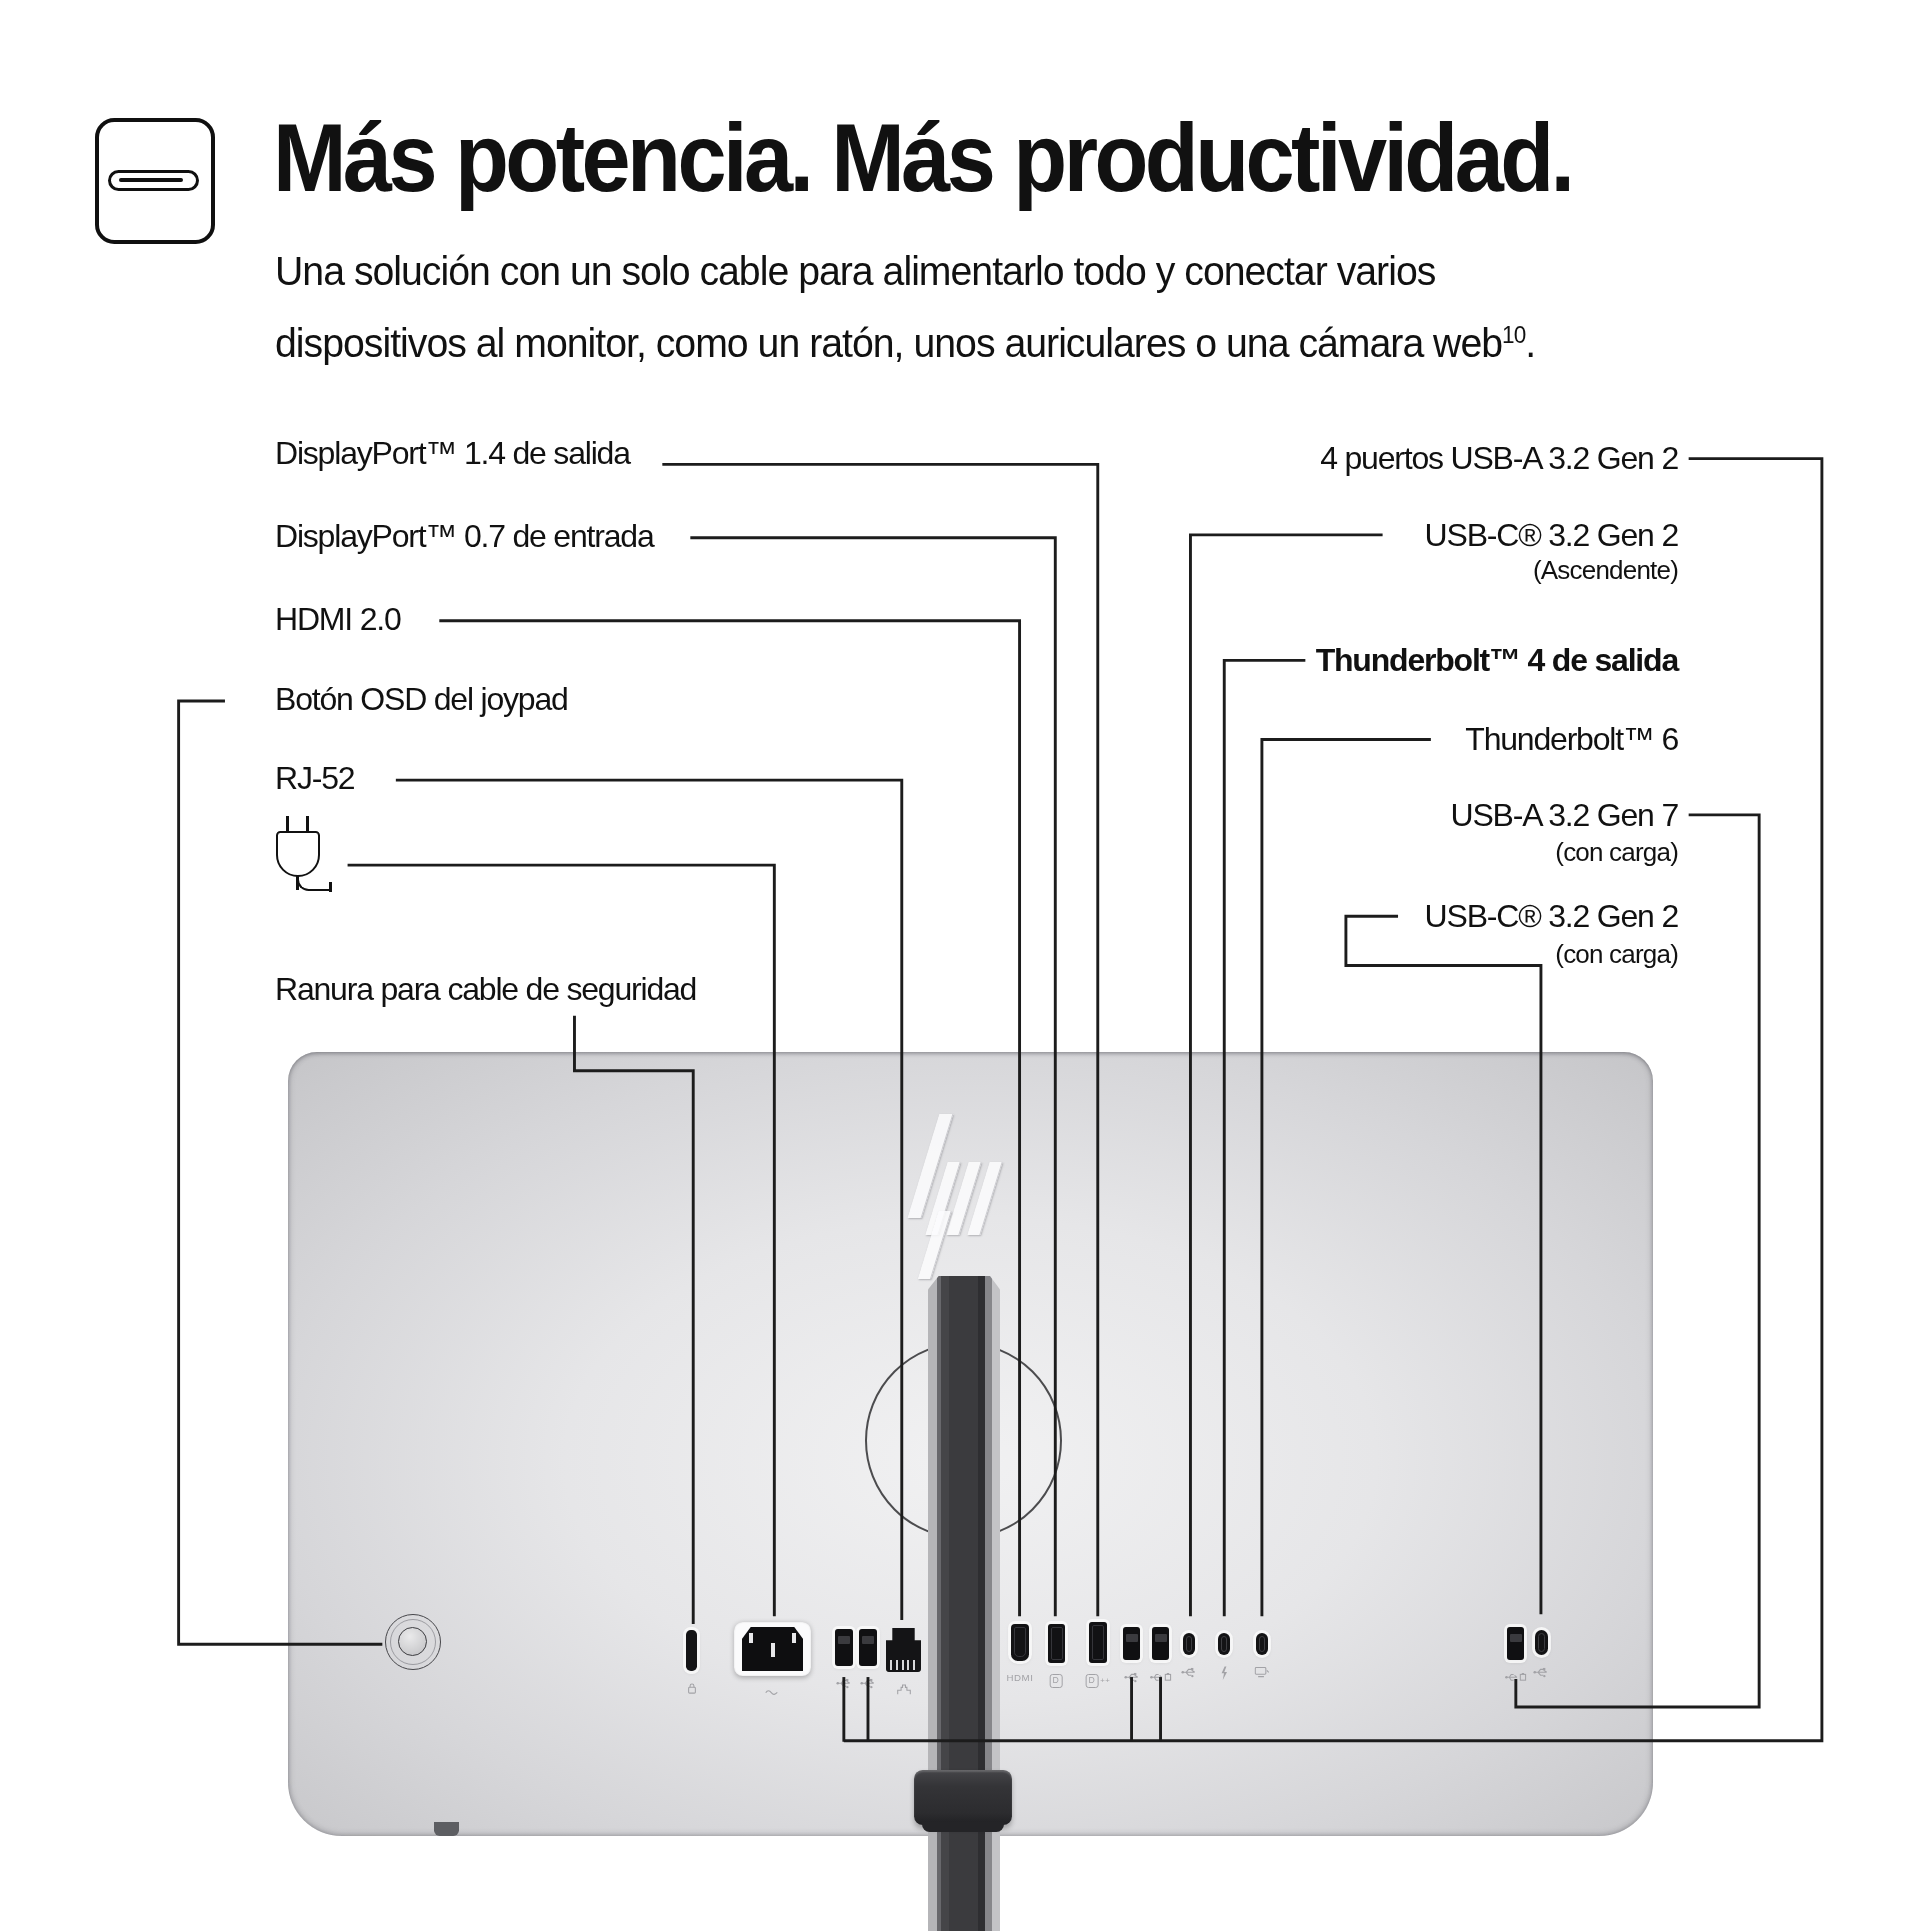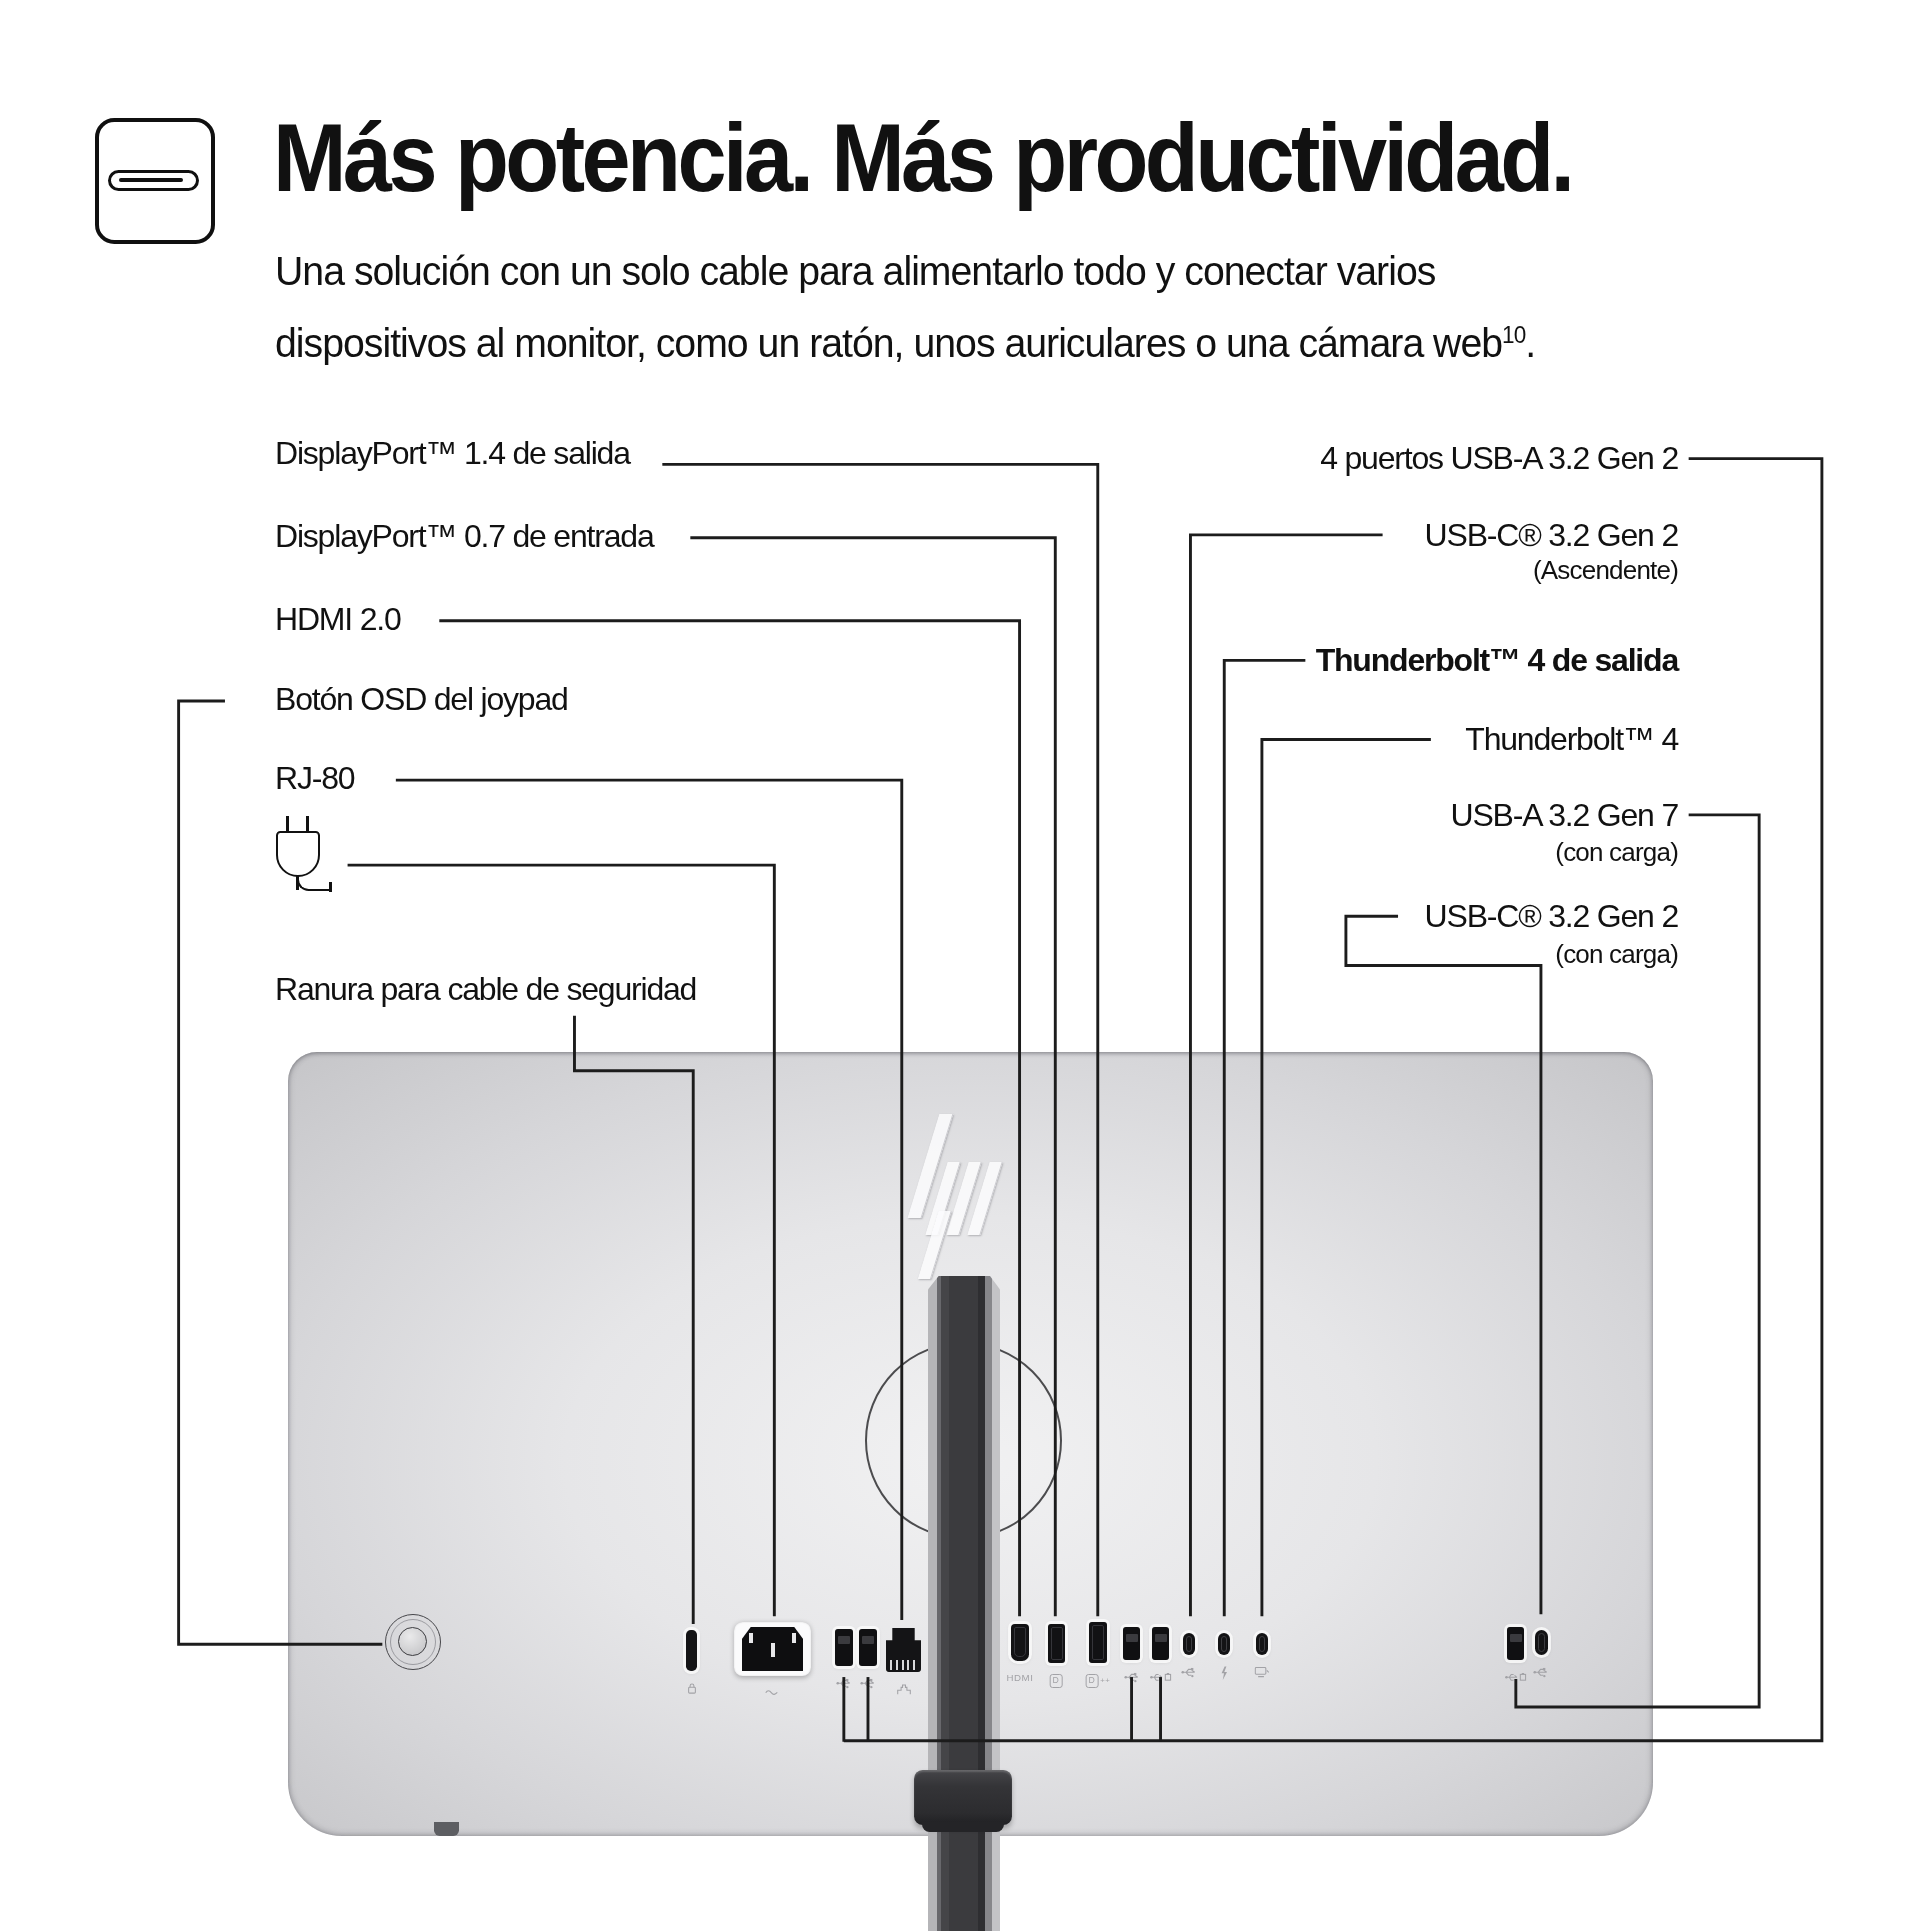--- a/index.html
+++ b/index.html
@@ -300,27 +300,27 @@
       <polyline points="1352,684 1268,684 1268,1674" fill="none" stroke="#1c1c1c" stroke-width="3"></polyline>
       <polyline points="1482,766 1307,766 1307,1674" fill="none" stroke="#1c1c1c" stroke-width="3"></polyline>
       <polyline points="1749,844 1822,844 1822,1768 1570,1768 1570,1739" fill="none" stroke="#1c1c1c" stroke-width="3"></polyline>
       <polyline points="1448,949 1394,949 1394,1000 1596,1000 1596,1672" fill="none" stroke="#1c1c1c" stroke-width="3"></polyline>
     </svg>
   <div id="labels-layer">
       <div class="lbl" style="left: 275px; top: 433px;">DisplayPort™ 1.4 de salida</div>
       <div class="lbl" style="left: 275px; top: 516px;">DisplayPort™ 0.7 de entrada</div>
       <div class="lbl" style="left: 275px; top: 599px;">HDMI 2.0</div>
       <div class="lbl" style="left: 275px; top: 679px;">Botón OSD del joypad</div>
-      <div class="lbl" style="left: 275px; top: 758px;">RJ-80</div>
+      <div class="lbl" style="left: 275px; top: 758px;">RJ-52</div>
       <div class="lbl" style="left: 275px; top: 969px;">Ranura para cable de seguridad</div>
       <div class="lbl right" style="right: 253px; top: 438px;">4 puertos USB-A 3.2 Gen 2</div>
       <div class="lbl right" style="right: 253px; top: 515px;">USB-C® 3.2 Gen 2</div>
       <div class="sublbl" style="right: 253px; top: 554px;">(Ascendente)</div>
       <div class="lbl right" style="right: 253px; top: 640px; font-weight: bold;">Thunderbolt™ 4 de salida</div>
-      <div class="lbl right" style="right: 253px; top: 719px;">Thunderbolt™ 4</div>
+      <div class="lbl right" style="right: 253px; top: 719px;">Thunderbolt™ 6</div>
       <div class="lbl right" style="right: 253px; top: 795px;">USB-A 3.2 Gen 7</div>
       <div class="sublbl" style="right: 253px; top: 836px;">(con carga)</div>
       <div class="lbl right" style="right: 253px; top: 896px;">USB-C® 3.2 Gen 2</div>
       <div class="sublbl" style="right: 253px; top: 938px;">(con carga)</div>
     </div>
 
 </div>
 
 
 </body></html>

